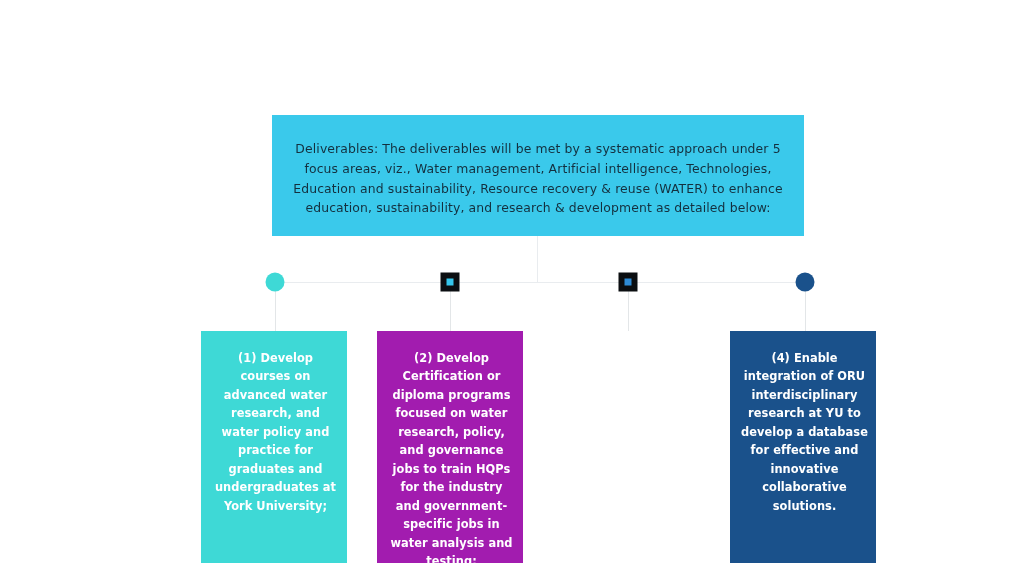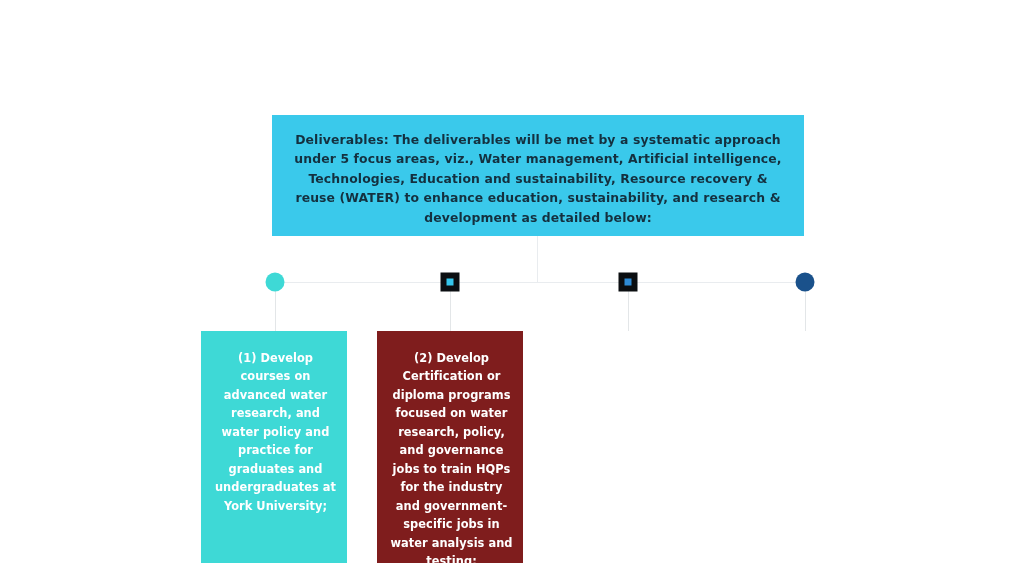--- a/index.html
+++ b/index.html
@@ -33,21 +33,21 @@
     align-items: center;
     justify-content: center;
     box-sizing: border-box;
     padding: 6px 18px 0 18px;
   }
   .header-text {
     color: #14303f;
     font-size: 12.4px;
     line-height: 1.58;
     text-align: center;
-    font-weight: 700;
+    font-weight: 400;
     letter-spacing: 0.01em;
   }
 
   
   .line {
     position: absolute;
     background: #e9ecef;
   }
   .vline-main {
     left: 537px;
@@ -161,19 +161,22 @@
     </div>
   </div>
   <div class="node n4">
     <div class="node-circle" id="node4" style="background: rgb(26, 81, 139);"></div>
   </div>
 
   <div class="item-box b1" id="box1" style="background: rgb(62, 217, 214);">
     <div class="item-text" style="color: rgb(255, 255, 255);">(1) Develop courses on advanced water research, and water policy and practice for graduates and undergraduates at York University;</div>
   </div>
 
-  <div class="item-box b2" id="box2" style="background: #7f1d1d;">
+  <div class="item-box b2" id="box2" style="background: #a21caf;">
     <div class="item-text" style="color: rgb(255, 255, 255);">(2) Develop Certification or diploma programs focused on water research, policy, and governance jobs to train HQPs for the industry and government-specific jobs in water analysis and testing;</div>
   </div>
 
 
+  <div class="item-box b4" id="box4" style="background: rgb(26, 81, 139);">
+    <div class="item-text" style="color: rgb(255, 255, 255);">(4) Enable integration of ORU interdisciplinary research at YU to develop a database for effective and innovative collaborative solutions.</div>
+  </div>
 
 </div>
 
 </body></html>

